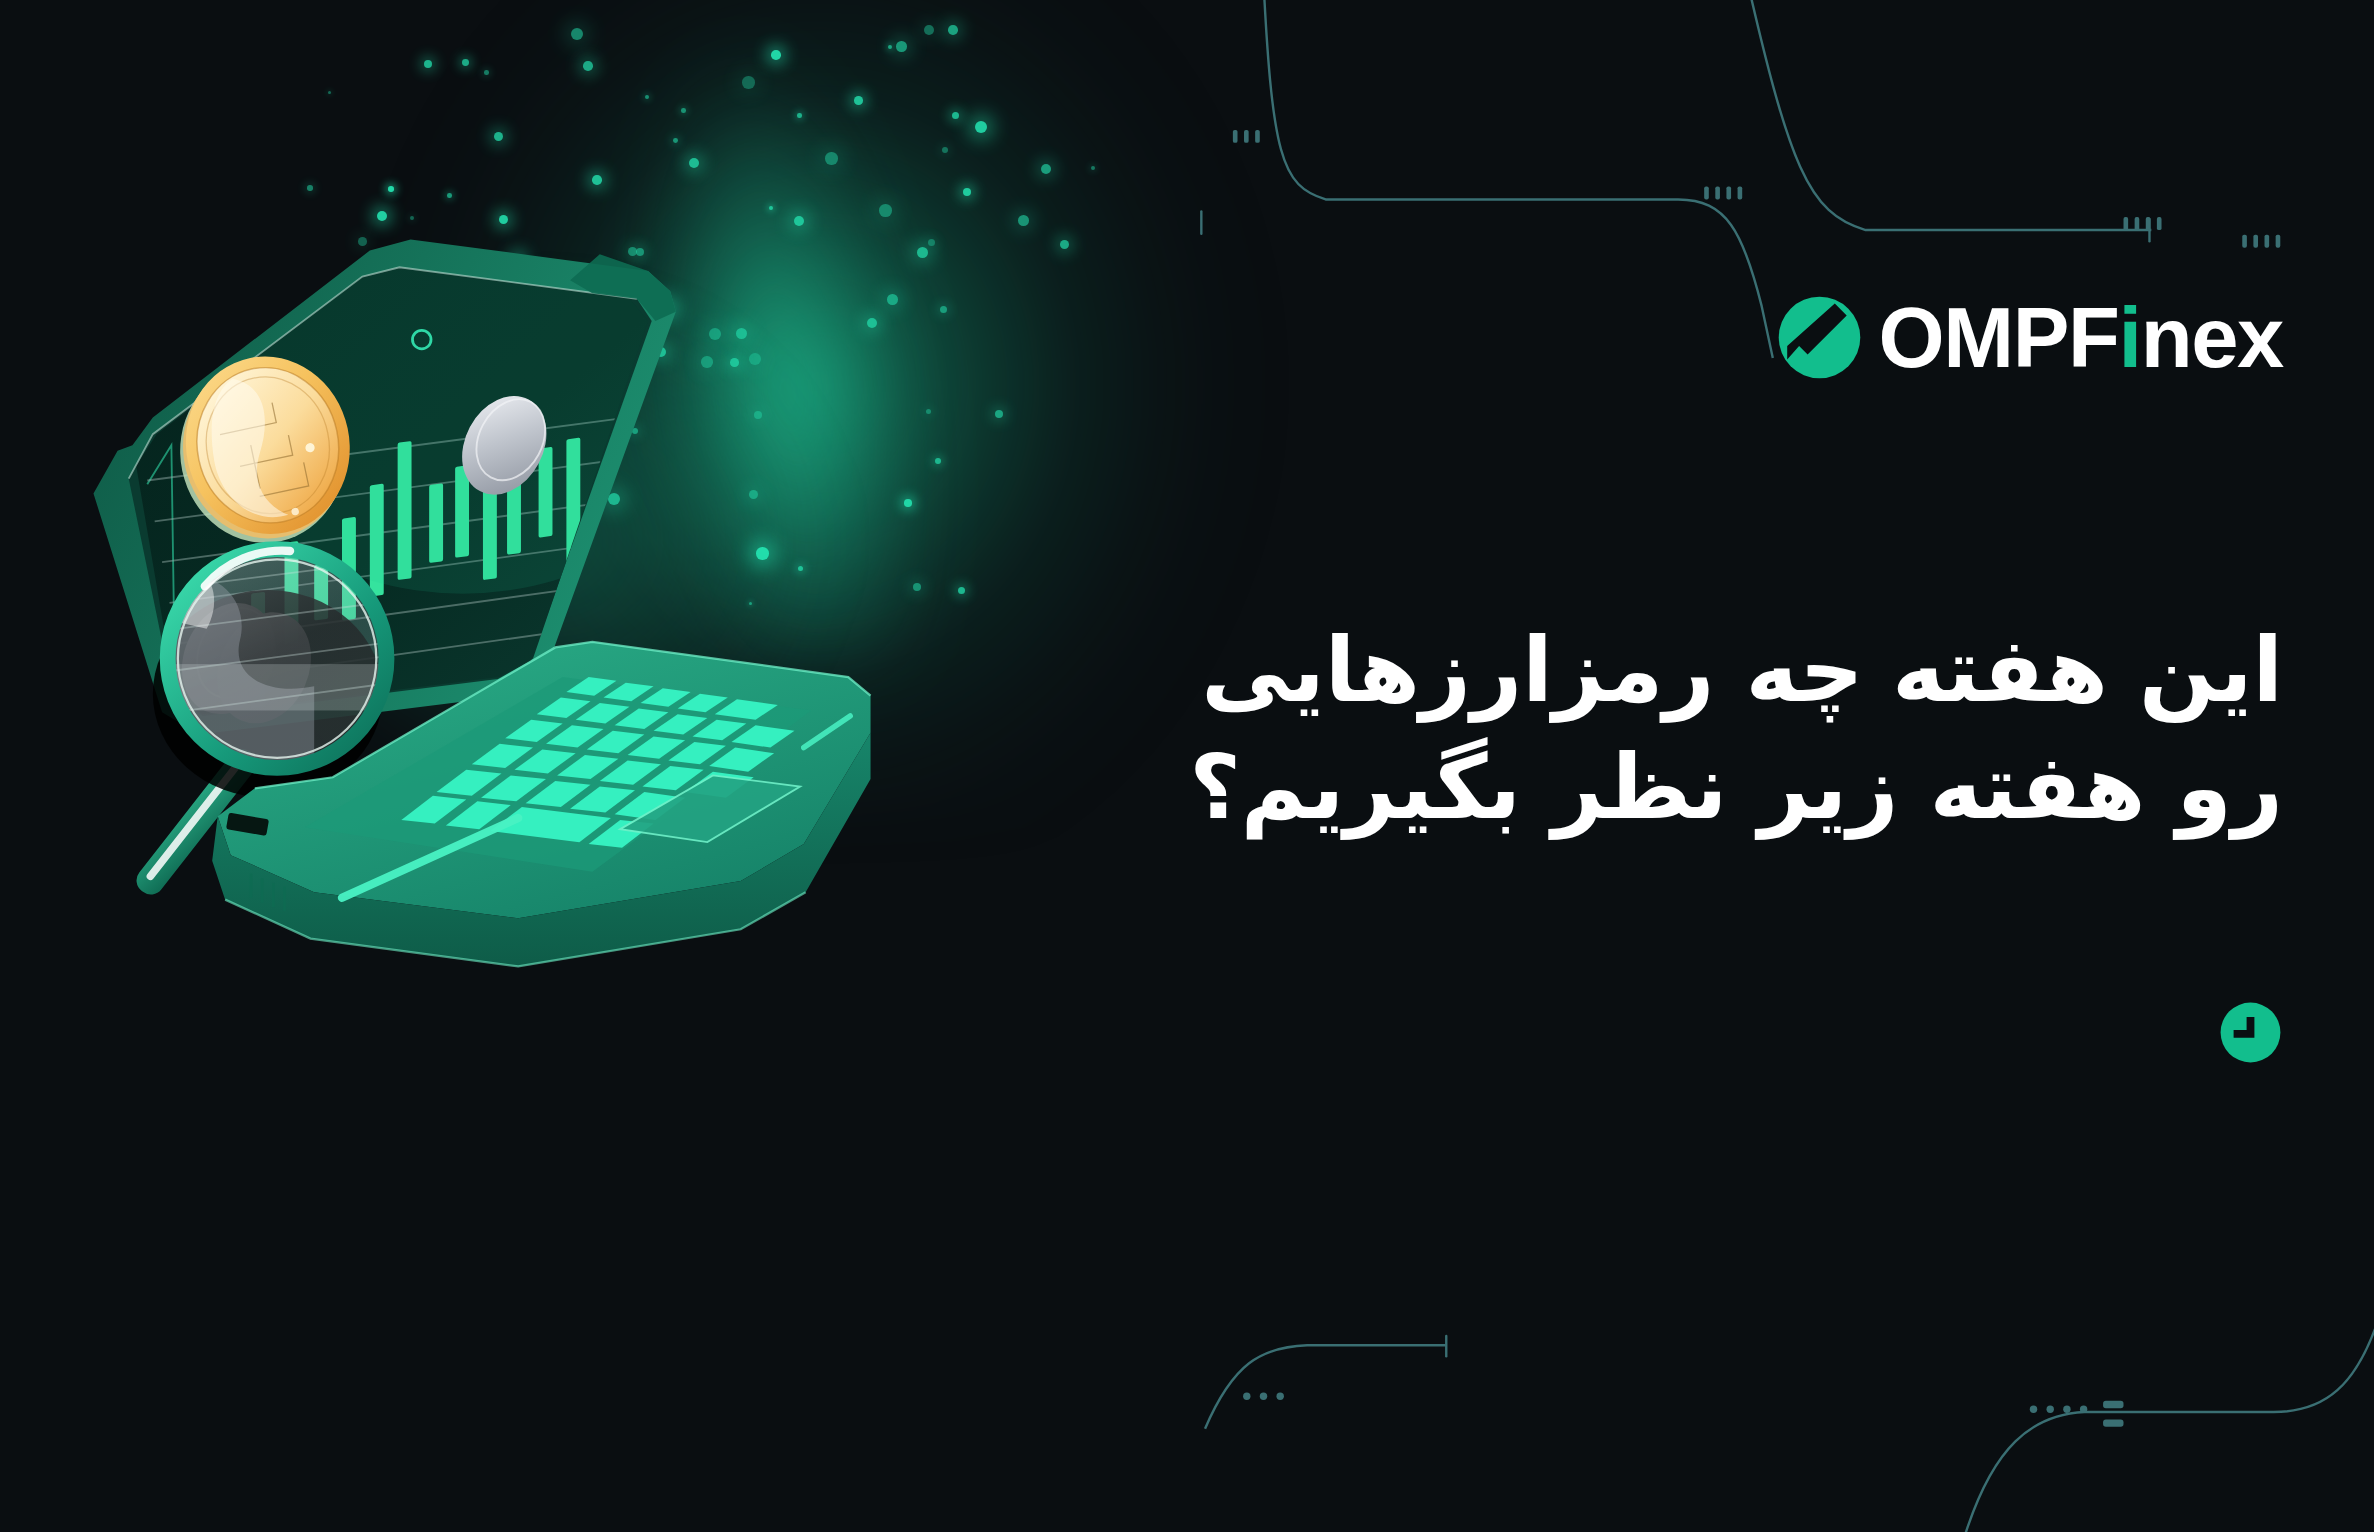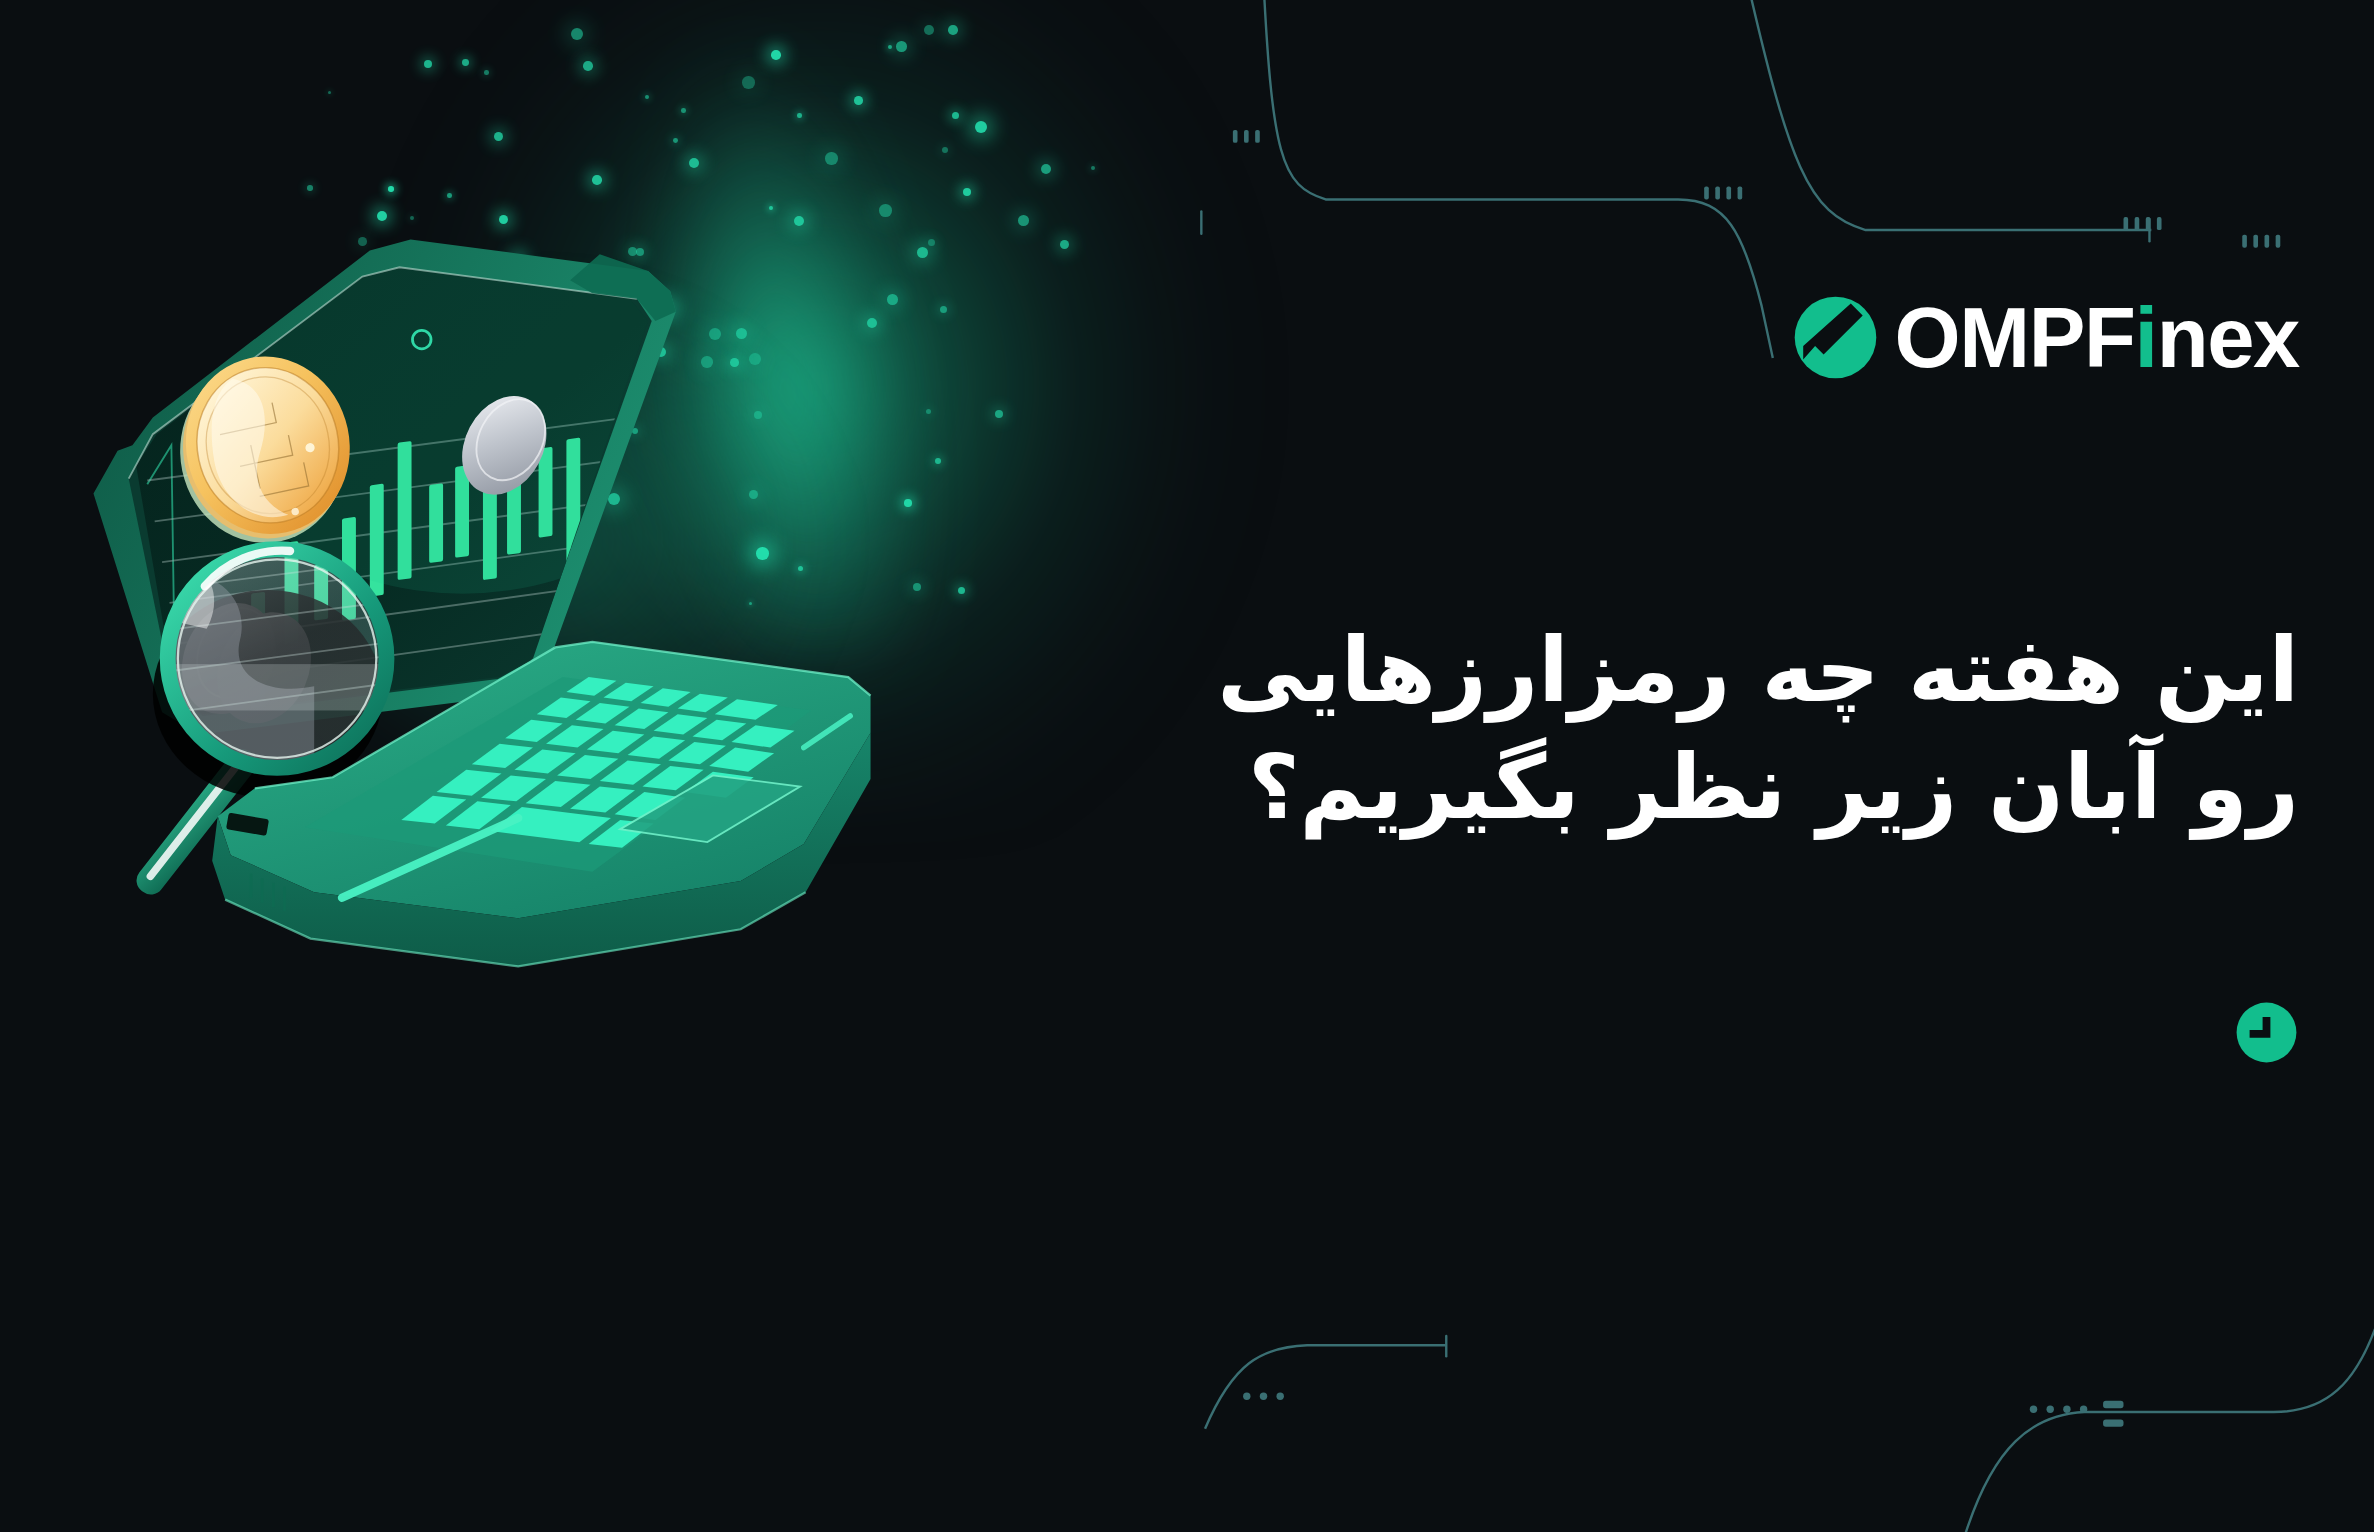--- a/index.html
+++ b/index.html
@@ -58,21 +58,21 @@
 
   
   .circuit{position:absolute;inset:0;pointer-events:none;}
 
   
   .illus{position:absolute;left:37px;top:139px;width:1020px;height:1002px;}
 
   
   .right-col{
     position:absolute;
-    right:75px; top:0;
+    right:91px; top:0;
     width:1095px; height:1532px;
     direction:rtl;
     text-align:right;
   }
   .brand{
     position:absolute;
     top:295px; right:0;
     display:flex;
     align-items:center;
     gap:16.7px;
@@ -520,21 +520,21 @@
       <div class="brand-word">
         <span class="w">OMPF</span><span class="g">i</span><span class="w">nex</span>
       </div>
     </div>
 
     <div class="headline">
       <div class="hl-line">
         <span class="hl-light">این هفته</span>
         <span class="hl-strong">چه رمزارزهایی</span>
       </div>
-      <div class="hl-line hl-light">رو آبان زیر نظر بگیریم؟</div>
+      <div class="hl-line hl-light">رو هفته زیر نظر بگیریم؟</div>
     </div>
 
     <div class="date-row">
       <svg class="clock-ico" viewBox="0 0 100 100">
         <circle cx="50" cy="50" r="46" fill="#12BE8D"></circle>
         <path d="M50 26 L50 52 L24 52" fill="none" stroke="#0A0E11" stroke-width="12" stroke-linecap="butt" stroke-linejoin="miter"></path>
       </svg>
     </div>
 
   </div>

